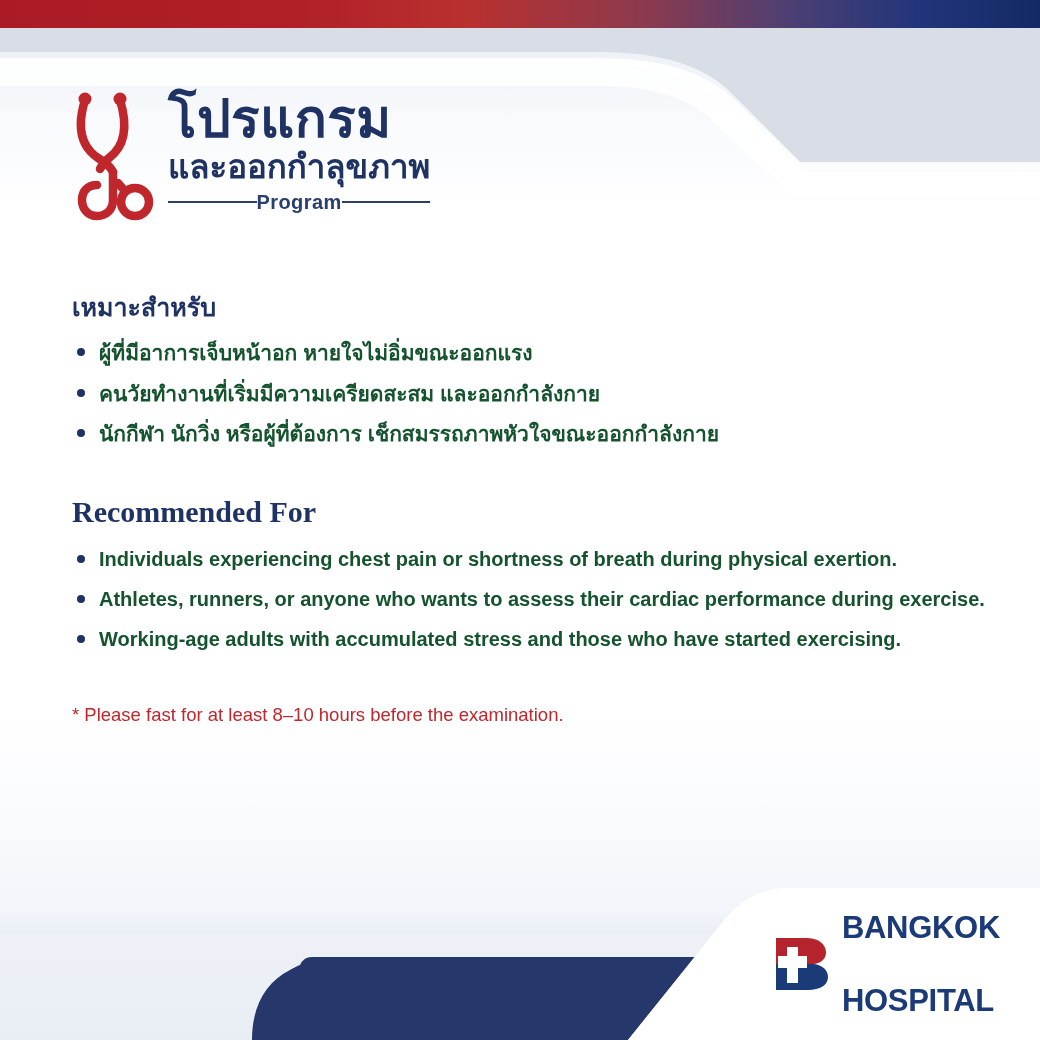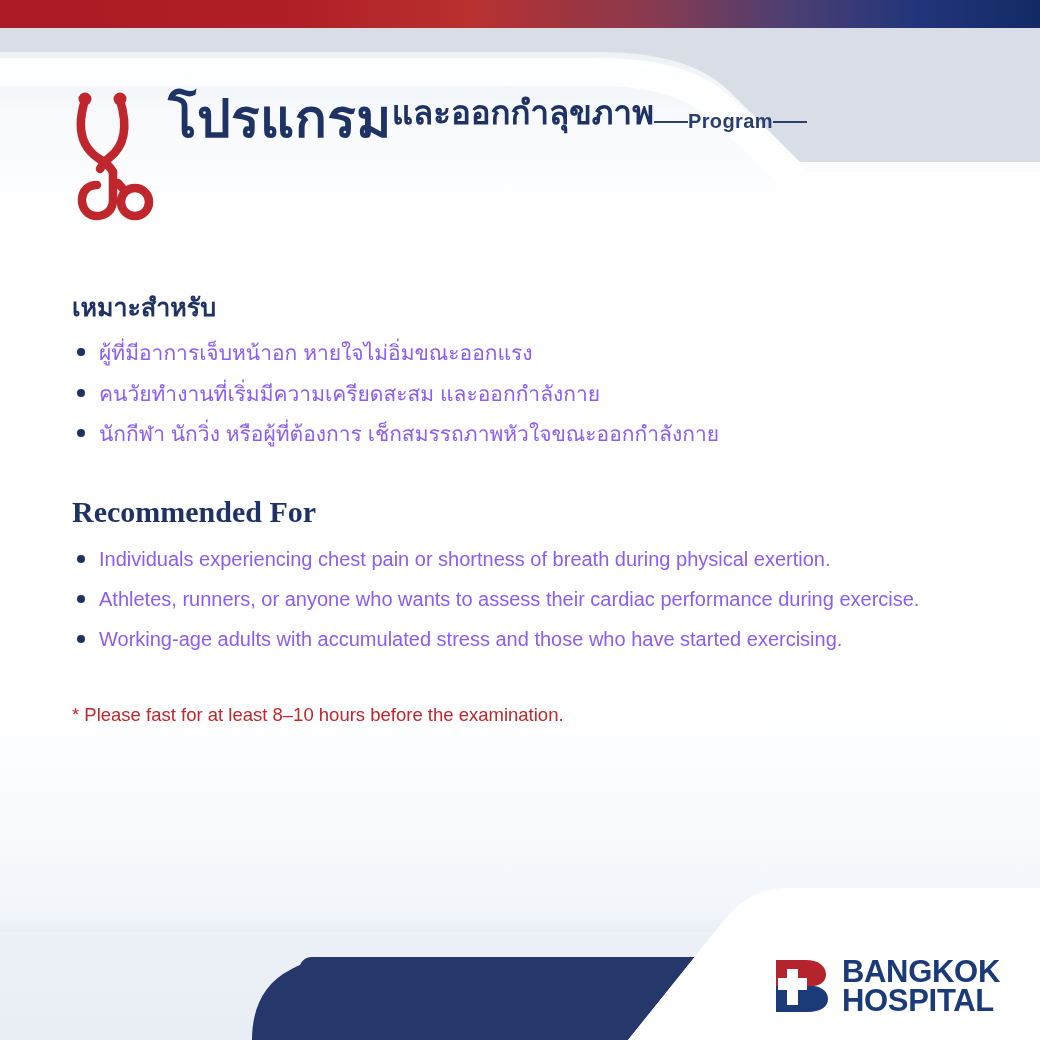--- a/index.html
+++ b/index.html
@@ -98,20 +98,21 @@
     align-items: flex-start;
     gap: 12px;
   }
   .steth-wrap {
     width: 84px;
     height: 136px;
     flex: 0 0 auto;
   }
   .logo-text {
     display: flex;
+    flex-direction: column;
     align-items: flex-start;
     padding-top: 4px;
   }
   .logo-line1 {
     font-size: 53px;
     font-weight: 700;
     color: #1f3264;
     line-height: 1.02;
     letter-spacing: 0.5px;
   }
@@ -166,22 +167,23 @@
     margin: 0 0 14px 0;
   }
   ul.bullets {
     list-style: none;
     margin: 0;
     padding: 0;
   }
   ul.bullets li {
     position: relative;
     padding-left: 27px;
-    color: #8b5cf6;
+    color: #14532d;
     margin-bottom: 9px;
+    font-weight: bold;
   }
   ul.bullets li::before {
     content: "";
     position: absolute;
     left: 5px;
     top: 11px;
     width: 8px;
     height: 8px;
     border-radius: 50%;
     background: #1f3264;
@@ -222,20 +224,21 @@
   }
   .bh-mark {
     width: 58px;
     height: 58px;
     flex: 0 0 auto;
   }
   .bh-words {
     display: flex;
     flex-direction: column;
     line-height: 0.94;
+    gap: 44px;
   }
   .bh-words span {
     font-size: 31px;
     font-weight: 700;
     color: #1b3a78;
     letter-spacing: -0.3px;
   }
 </style>
 </head>
 <body>

